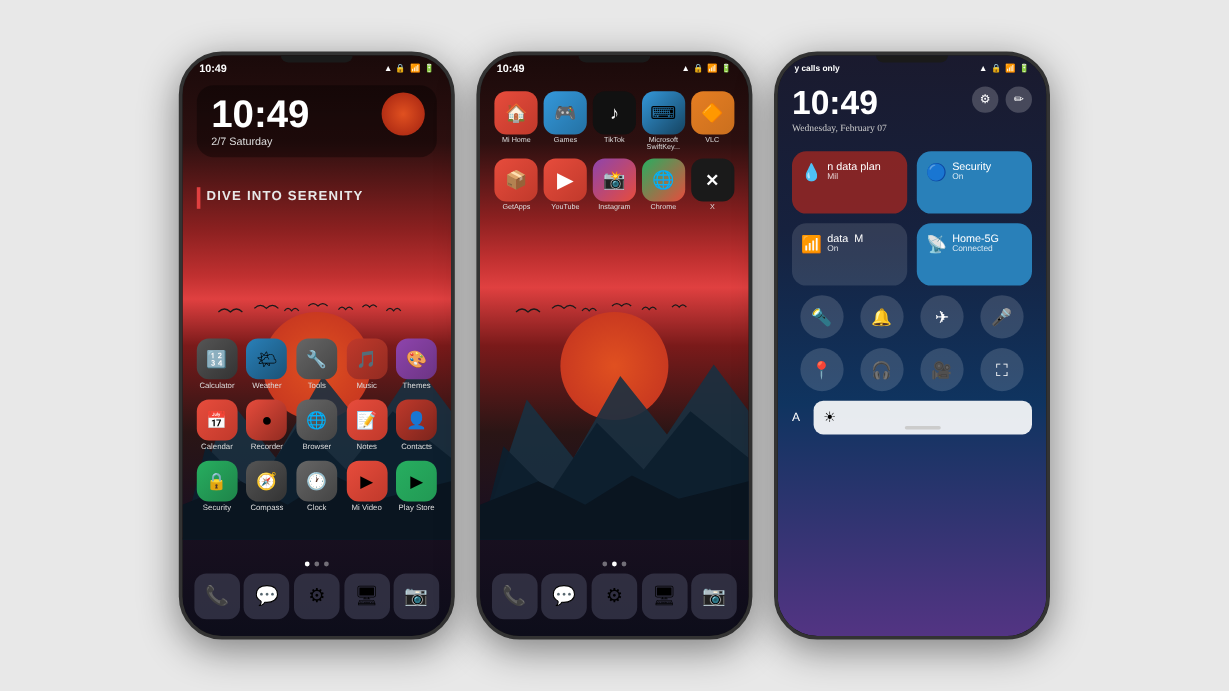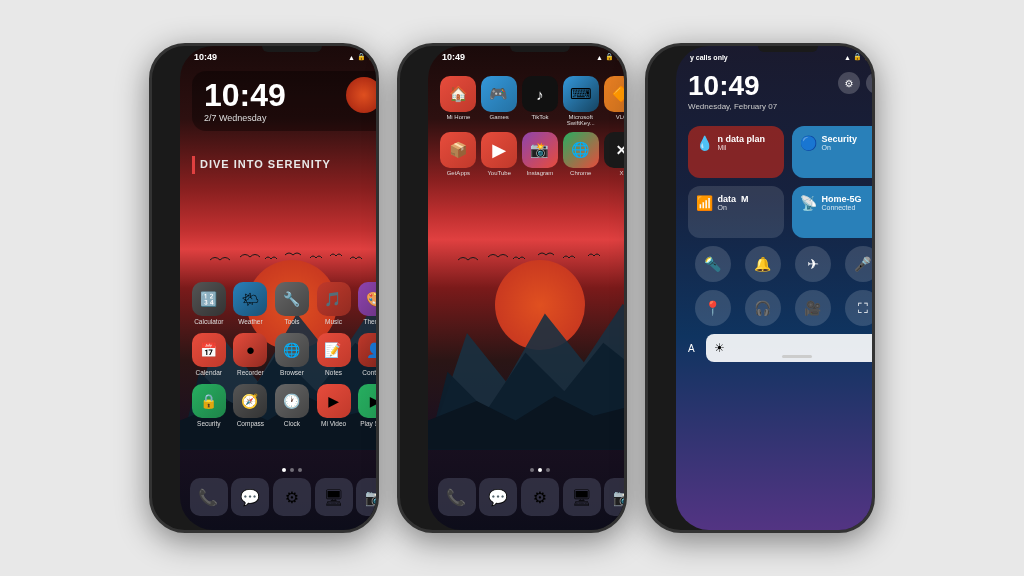--- a/index.html
+++ b/index.html
@@ -26,21 +26,20 @@
       position: relative;
       box-shadow: 0 8px 32px rgba(0,0,0,0.45);
     }
 
     .phone-inner {
       width: 100%;
       height: 100%;
       border-radius: 33px;
       overflow: hidden;
       position: relative;
-      margin-left: 28px;
     }
 
     
     .status-bar {
       position: absolute;
       top: 0; left: 0; right: 0;
       height: 22px;
       display: flex;
       align-items: center;
       justify-content: space-between;
@@ -267,20 +266,21 @@
       right: 12px;
     }
     .cc-time {
       font-size: 28px;
       font-weight: bold;
       color: #fff;
     }
     .cc-date {
       font-size: 8px;
       color: #ccc;
+      font-family: Liberation Serif, serif;
     }
     .cc-top-right {
       position: absolute;
       top: 26px;
       right: 12px;
       display: flex;
       gap: 6px;
     }
     .cc-top-icon {
       width: 22px;
@@ -324,21 +324,21 @@
     .cc-tile-top {
       display: flex;
       align-items: center;
       gap: 4px;
     }
     .cc-tile-icon {
       font-size: 14px;
     }
     .cc-tile-title {
       font-size: 9px;
-      font-weight: bold;
+      font-weight: normal;
     }
     .cc-tile-sub {
       font-size: 7px;
       opacity: 0.8;
     }
 
     .cc-round-buttons {
       display: flex;
       justify-content: space-around;
       margin-bottom: 8px;
@@ -444,21 +444,21 @@
           <span>▲</span>
           <span>🔒</span>
           <span>📶</span>
           <span>🔋</span>
         </div>
       </div>
 
       <div class="widget-area">
         <div class="widget-sun"></div>
         <div class="widget-time">10:49</div>
-        <div class="widget-date">2/7 Wednesday</div>
+        <div class="widget-date">2/7 Saturday</div>
       </div>
 
       <div class="divider-line"></div>
       <div class="dive-text">DIVE INTO SERENITY</div>
 
       <div class="mountains">
         <div class="sun"></div>
         <svg class="mountain-svg" viewBox="0 0 230 200" preserveAspectRatio="none">
           <polygon points="0,200 40,80 80,130 120,60 160,110 200,50 230,90 230,200" fill="#1a3040" opacity="0.9"></polygon>
           <polygon points="0,200 20,120 60,160 100,100 140,140 180,90 230,130 230,200" fill="#0d1f2d" opacity="0.95"></polygon>

